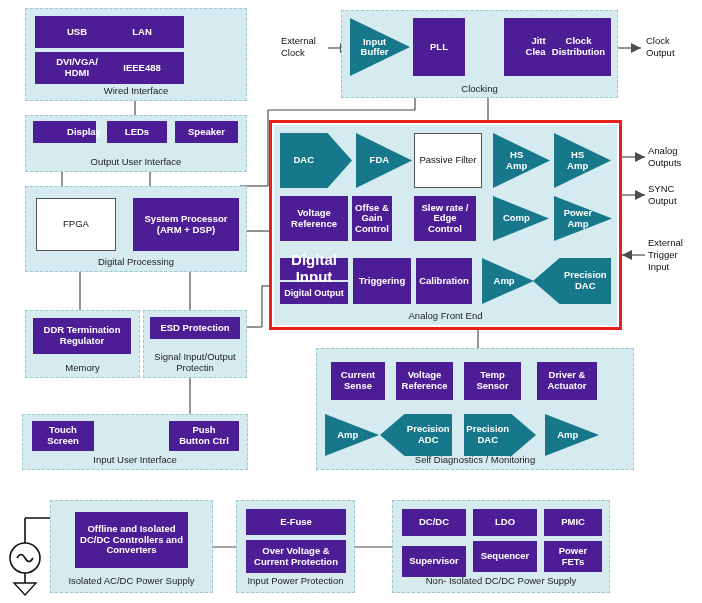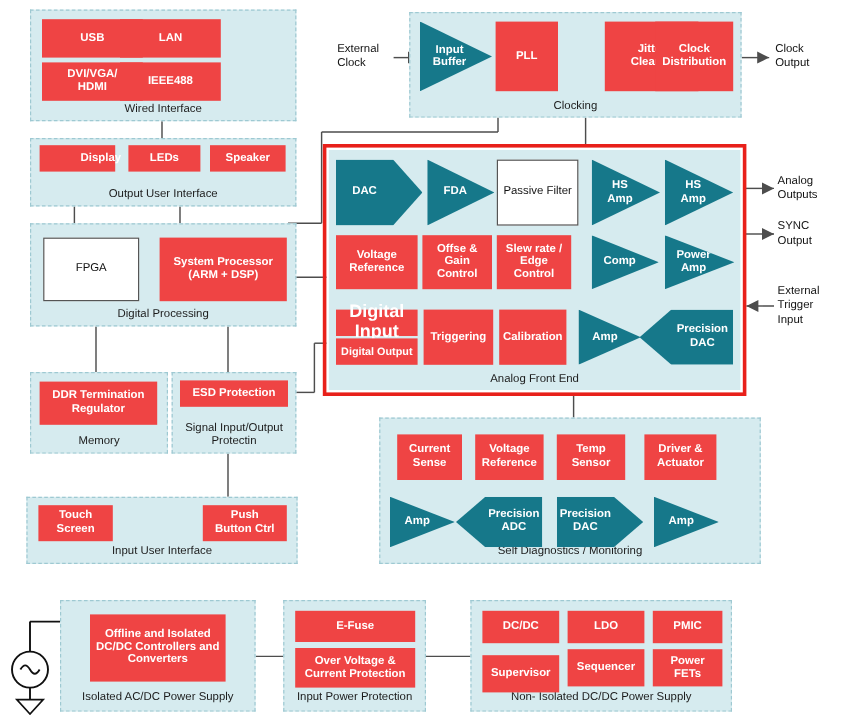--- a/index.html
+++ b/index.html
@@ -6,21 +6,21 @@
   body{width:702px;height:603px;position:relative;overflow:hidden;
        font-family:"Liberation Sans","DejaVu Sans",sans-serif;}
   #stage{position:absolute;left:0;top:0;width:702px;height:603px;}
 
   
   .group{position:absolute;background:#d6ebef;border:1px dashed #9ec9d2;box-sizing:border-box;}
   .group-label{position:absolute;left:0;right:0;text-align:center;
      font-size:9.5px;color:#1b1b1b;white-space:nowrap;}
 
   
-  .blk{position:absolute;background:#ef4444;color:#ffffff;
+  .blk{position:absolute;background:#4c1d95;color:#ffffff;
        display:flex;align-items:center;justify-content:center;text-align:center;
        font-size:9.5px;font-weight:bold;line-height:1.12;box-sizing:border-box;padding:1px;}
   .blk.white{background:#ffffff;color:#111;border:1px solid #555;font-weight:normal;font-size:9.5px;}
 
   
   .tri{position:absolute;background:#16788a;
        clip-path:polygon(0 0,100% 50%,0 100%);
        display:flex;align-items:center;justify-content:flex-start;
        color:#fff;font-size:9.5px;font-weight:bold;line-height:1.1;box-sizing:border-box;}
   .tri .t{padding-left:6px;width:62%;text-align:center;}
@@ -222,21 +222,21 @@
     </div>
   <div class="tri" style="left:554px;top:133px;width:57px;height:55px;">
     <span class="t" style="white-space:pre-line;">HS
 Amp</span>
     </div>
 
   <div class="blk" style="left:280px;top:196px;width:68px;height:45px;">
       <span style="white-space:pre-line;">Voltage
 Reference</span>
     </div>
-  <div class="blk" style="left:352px;top:196px;width:58px;height:45px;">
+  <div class="blk" style="left:352px;top:196px;width:40px;height:45px;">
       <span style="white-space:pre-line;">Offse &amp;
 Gain
 Control</span>
     </div>
   <div class="blk" style="left:414px;top:196px;width:62px;height:45px;">
       <span style="white-space:pre-line;">Slew rate /
 Edge
 Control</span>
     </div>
   <div class="tri" style="left:493px;top:196px;width:56px;height:45px;">

